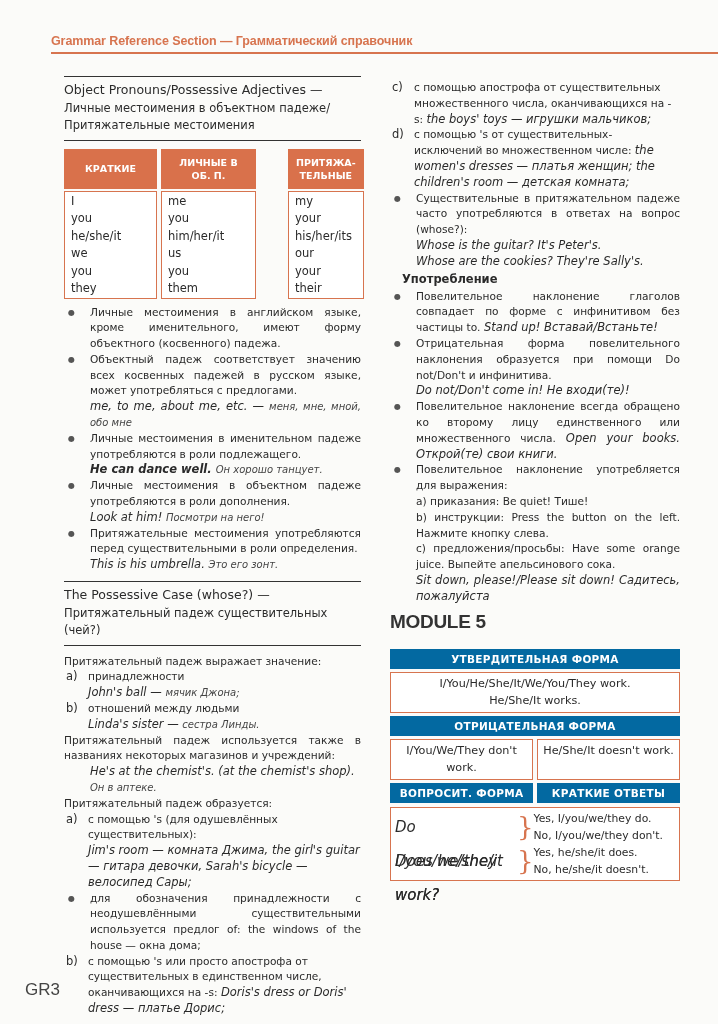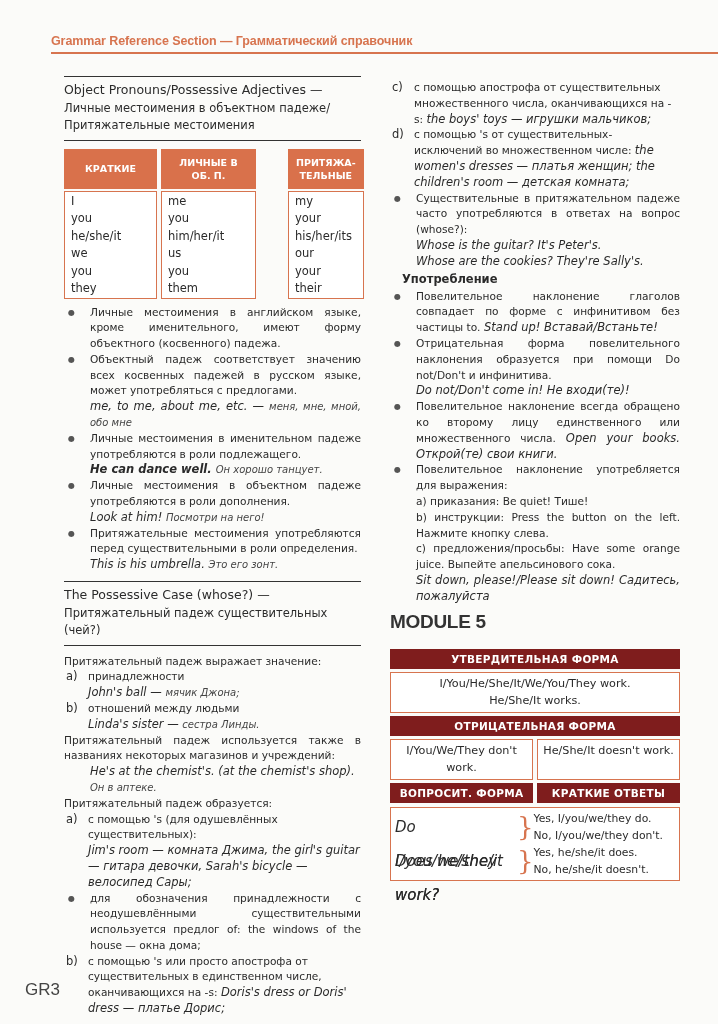--- a/index.html
+++ b/index.html
@@ -36,21 +36,21 @@
   .ex-ru { font-style: italic; font-size: 10px; color: #444; }
   .b { font-weight: bold; }
   .plain { font-size: 10.6px; line-height: 15.8px; }
   .lettered { display: flex; font-size: 10.6px; line-height: 15.8px; }
   .lettered .lt { flex: 0 0 24px; font-size: 11.5px; padding-left: 2px; }
   .lettered .lbody { flex: 1; }
 
   .heading-sub { font-weight: bold; font-size: 11.5px; margin: 2px 0 3px 12px; }
   .module { font-family: "Liberation Sans", sans-serif; font-weight: bold; font-size: 19px; color: #333; margin: 6px 0 16px 0; letter-spacing: -0.3px; }
 
-  .bar { background: #7f1d1d; color: #fff; font-size: 10.5px; font-weight: bold; text-align: center; height: 20px; line-height: 20px; letter-spacing: 0.3px; }
+  .bar { background: #0369a1; color: #fff; font-size: 10.5px; font-weight: bold; text-align: center; height: 20px; line-height: 20px; letter-spacing: 0.3px; }
   .box { border: 1.5px solid #d7744f; background: #fff; font-size: 11.2px; text-align: center; line-height: 17.5px; padding: 2px 0; }
   .row2 { display: flex; gap: 4px; }
   .row2 > * { flex: 1; }
   .qa { display: flex; border: 1.5px solid #d7744f; background: #fff; padding: 2px 0 2px 4px; }
   .qa .q { flex: 0 0 122px; font-size: 15px; display: flex; flex-direction: column; font-style: italic; }
   .qa .brace { flex: 0 0 14px; font-size: 26px; color: #d7744f; display: flex; flex-direction: column; line-height: 34px; font-family: "DejaVu Serif", serif; }
   .qa .a { flex: 1; font-size: 10.8px; line-height: 17px; }
   .qa .q span { height: 34px; line-height: 34px; }
 
   .pagenum { position: absolute; left: 25px; top: 980px; font-size: 17px; color: #444; font-family: "Liberation Sans", sans-serif; }

